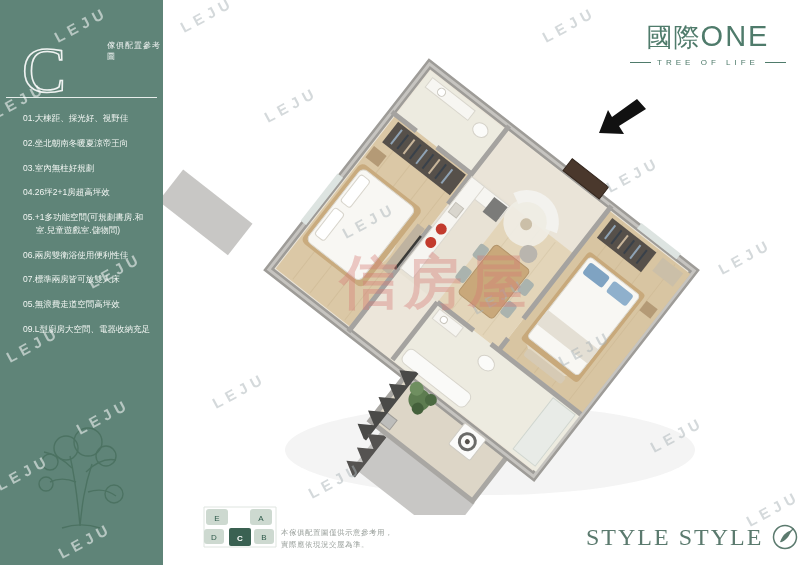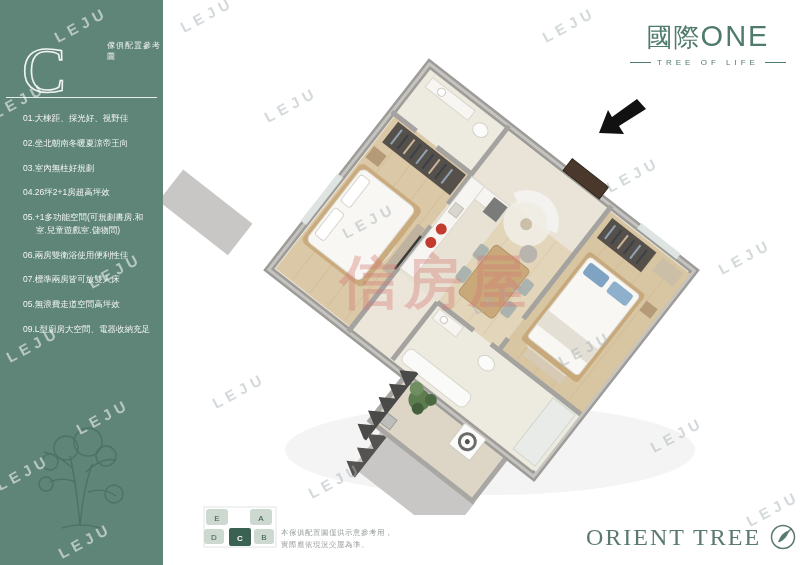--- a/index.html
+++ b/index.html
@@ -246,21 +246,21 @@
       <rect x="52" y="28" width="20" height="15" rx="3" fill="#cdd9d0"></rect>
       <text x="62" y="39" fill="#2e5a4a">B</text>
     </g>
   </svg>
   <div class="disclaimer">
     <div>本傢俱配置圖僅供示意參考用，</div>
     <div>實際應依現況交屋為準。</div>
   </div>
 
   <div class="orient">
-    <span class="orient-text">ORIENT TREE</span>
+    <span class="orient-text">STYLE STYLE</span>
     <svg width="28" height="28" viewBox="0 0 28 28">
       <circle cx="14" cy="14" r="11.5" fill="none" stroke="#5b7a6e" stroke-width="1.5"></circle>
       <path d="M9 19 C12 11, 16 8.5, 20.5 7.5 C18 13.5, 15 17.5, 10 19.2 Z" fill="#5b7a6e"></path>
       <line x1="19" y1="9" x2="22.5" y2="5.5" stroke="#5b7a6e" stroke-width="1.3"></line>
     </svg>
   </div>
 
 </div>
 
 </body></html>

